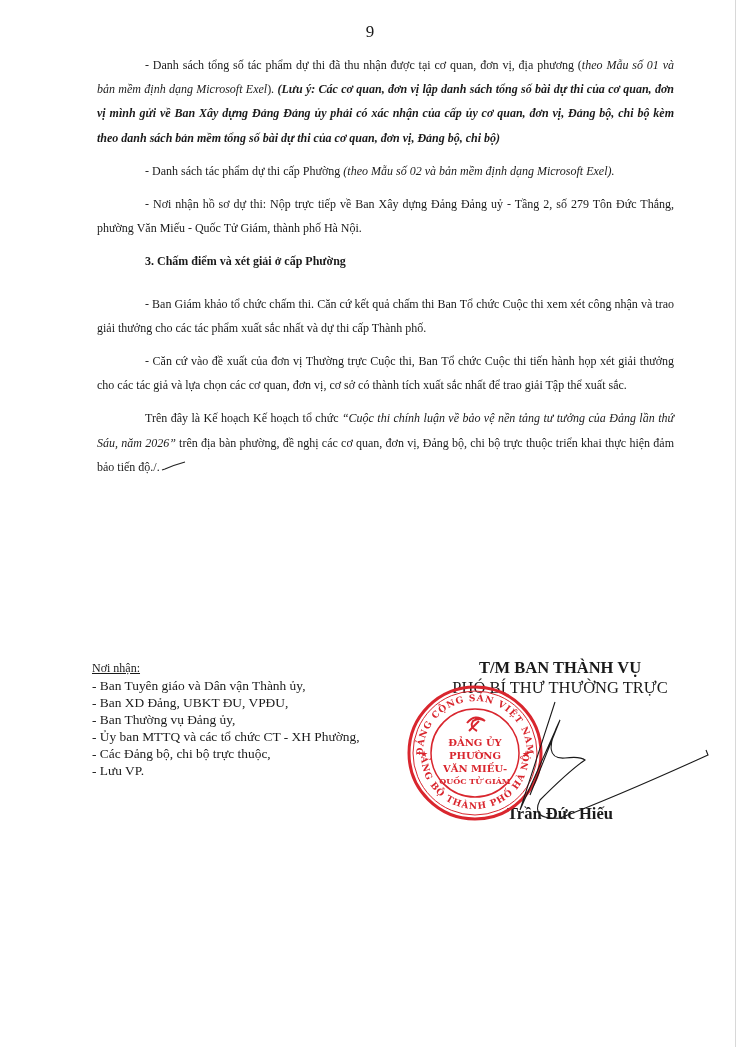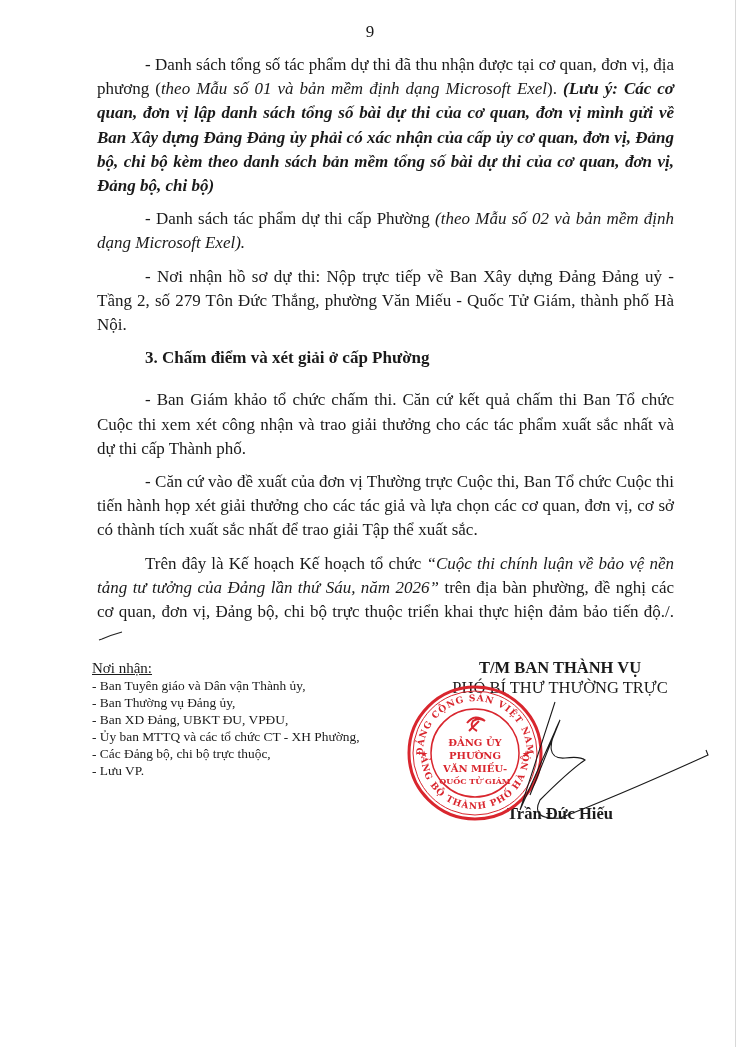--- a/index.html
+++ b/index.html
@@ -11,35 +11,35 @@
     .page-edge {
       position: absolute; right: 4px; top: 0; width: 1px; height: 1047px;
       background: #d8d8d8;
     }
     .page-number {
       position: absolute; top: 22px; left: 0; width: 740px; text-align: center;
       font-size: 17px;
     }
     .body-text {
       position: absolute; left: 97px; top: 53px; width: 577px;
-      font-size: 17px; line-height: 24.2px; text-align: justify;
+      font-size: 12px; line-height: 24.2px; text-align: justify;
     }
     .para { margin: 0 0 9px 0; text-indent: 48px; }
     .it { font-style: italic; }
     .bi { font-style: italic; font-weight: bold; }
     .heading { font-weight: bold; text-indent: 48px; margin: 0 0 18px 0; }
     .checkmark {
       display: inline-block; width: 26px; height: 10px; vertical-align: baseline;
     }
     .recipients {
       position: absolute; left: 92px; top: 659px; width: 320px;
       font-size: 13.4px; line-height: 16.9px;
     }
     .recipients .title {
-      font-size: 15px; text-decoration: underline; line-height: 19px;
+      font-size: 12px; text-decoration: underline; line-height: 19px;
     }
     .signature-block {
       position: absolute; left: 420px; top: 658px; width: 280px; text-align: center;
     }
     .sig-title { font-weight: bold; font-size: 16.5px; line-height: 20px; }
     .sig-subtitle { font-size: 16.5px; line-height: 20px; }
     .sig-name {
       position: absolute; left: 0; top: 146px; width: 280px; text-align: center;
       font-weight: bold; font-size: 16.5px;
     }
@@ -69,22 +69,22 @@
   <p class="para">
     <span>Trên đây là Kế hoạch Kế hoạch tổ chức </span><span class="it">“Cuộc thi chính luận về bảo vệ nền tảng tư tưởng của Đảng lần thứ Sáu, năm 2026”</span><span> trên địa bàn phường, đề nghị các cơ quan, đơn vị, Đảng bộ, chi bộ trực thuộc triển khai thực hiện đảm bảo tiến độ./.</span><svg class="checkmark" viewBox="0 0 26 10">
         <path d="M2 9 L5 8 M5 8 Q14 4 25 1" stroke="#222" stroke-width="1.2" fill="none"></path>
       </svg>
   </p>
 </div>
 
 <div class="recipients">
   <div class="title">Nơi nhận:</div>
   <div>- Ban Tuyên giáo và Dân vận Thành ủy,</div>
+  <div>- Ban XD Đảng, UBKT ĐU, VPĐU,</div>
   <div>- Ban Thường vụ Đảng ủy,</div>
-  <div>- Ban XD Đảng, UBKT ĐU, VPĐU,</div>
   <div>- Ủy ban MTTQ và các tổ chức CT - XH Phường,</div>
   <div>- Các Đảng bộ, chi bộ trực thuộc,</div>
   <div>- Lưu VP.</div>
 </div>
 
 <div class="signature-block">
   <div class="sig-title">T/M BAN THÀNH VỤ</div>
   <div class="sig-subtitle">PHÓ BÍ THƯ THƯỜNG TRỰC</div>
   <div class="sig-name">Trần Đức Hiếu</div>
 </div>

